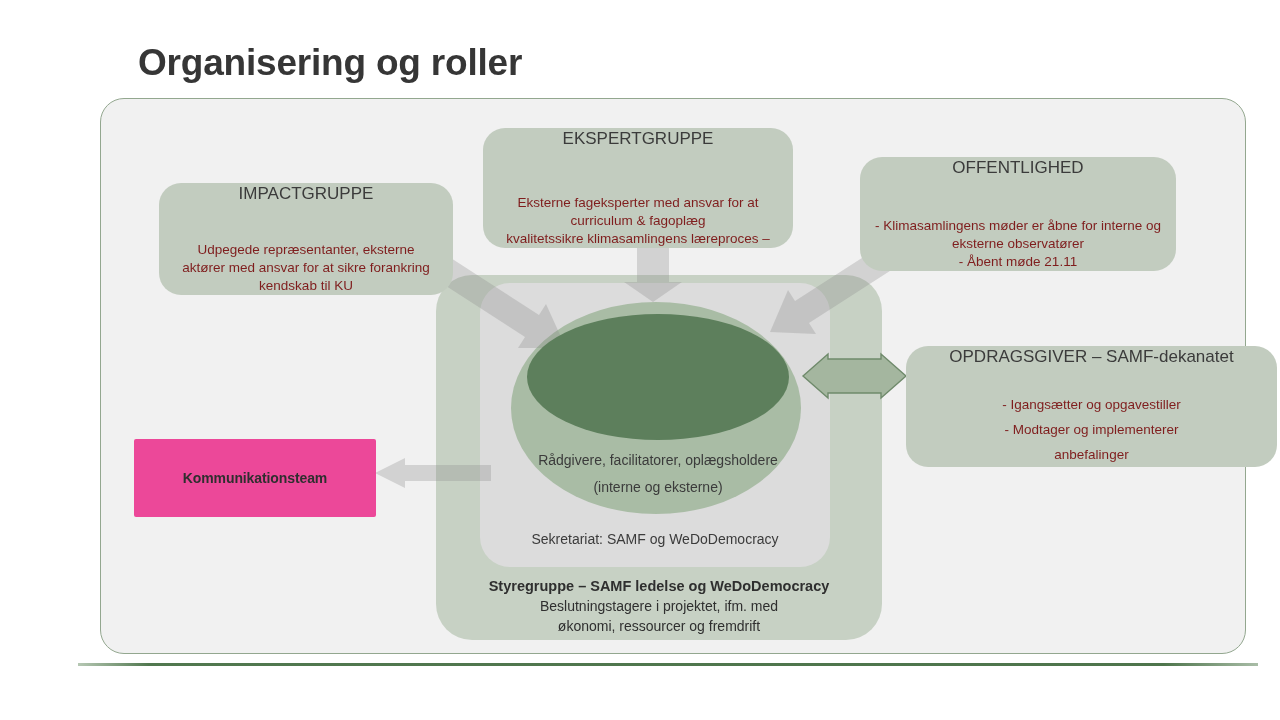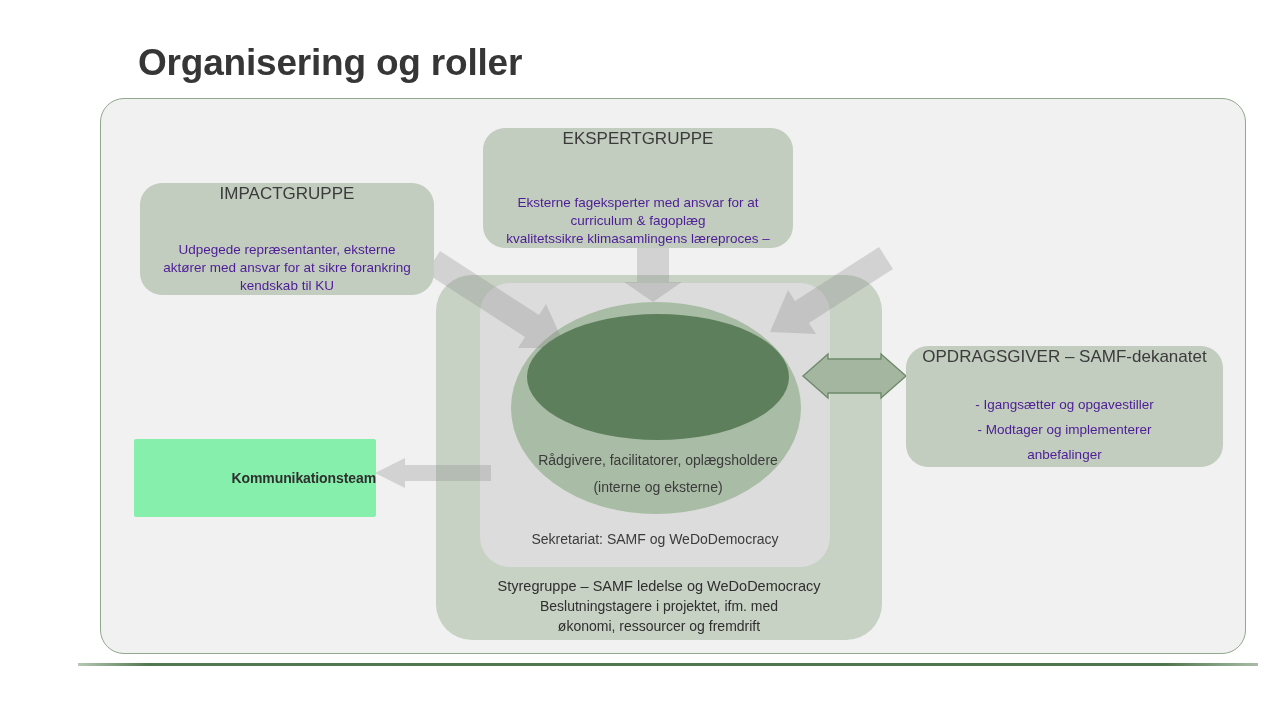--- a/index.html
+++ b/index.html
@@ -66,41 +66,41 @@
     line-height: 22px;
     color: #3b3b3b;
     white-space: nowrap;
   }
   .box-body {
     margin-top: 12px;
   }
   .box-line {
     font-size: 13.5px;
     line-height: 18px;
-    color: #4c1d95;
-    white-space: nowrap;
-  }
-
-  #box-impactgruppe { left: 112px; top: 183px; width: 294px; height: 112px; }
+    color: #7f1d1d;
+    white-space: nowrap;
+  }
+
+  #box-impactgruppe { left: 131px; top: 183px; width: 294px; height: 112px; }
   #box-ekspertgruppe { left: 455px; top: 128px; width: 310px; height: 120px; }
   #box-offentlighed { left: 832px; top: 157px; width: 316px; height: 114px; }
-  #box-opdragsgiver { left: 878px; top: 346px; width: 317px; height: 121px; }
+  #box-opdragsgiver { left: 878px; top: 346px; width: 371px; height: 121px; }
   #box-opdragsgiver .box-body { margin-top: 8px; }
   #box-opdragsgiver .box-line { line-height: 25px; }
   #box-offentlighed .box-body { margin-top: 9px; }
 
   #box-kommunikationsteam {
     position: absolute;
     left: 106px; top: 439px;
     width: 242px; height: 78px;
-    background: #86efac;
+    background: #ec4899;
     border-radius: 2px;
     display: flex;
     align-items: center;
-    justify-content: flex-end;
+    justify-content: center;
   }
   #box-kommunikationsteam .km-label {
     font-size: 14px;
     font-weight: bold;
     color: #2f2f2f;
     letter-spacing: -0.1px;
   }
 
   
   #steering-container {
@@ -168,21 +168,21 @@
   #steering-text {
     position: absolute;
     left: 408px; top: 576px;
     width: 446px;
     text-align: center;
     color: #2f2f2f;
     font-size: 14px;
     line-height: 20px;
     white-space: nowrap;
   }
-  #steering-text .steering-title { font-weight: normal; font-size: 14.5px; }
+  #steering-text .steering-title { font-weight: bold; font-size: 14.5px; }
 
   
   #arrow-layer, #arrow-layer-top {
     position: absolute;
     left: 0; top: 0;
     width: 1280px; height: 720px;
   }
   .grey-arrow { fill: #8c8c8c; fill-opacity: 0.30; }
   .green-arrow { fill: #a4b69f; stroke: #6f8a6b; stroke-width: 1.4; }
 </style>
@@ -237,20 +237,28 @@
 
   <div id="box-ekspertgruppe" class="sage-box">
     <div class="box-title">EKSPERTGRUPPE</div>
     <div class="box-body">
       <div class="box-line">Eksterne fageksperter med ansvar for at</div>
       <div class="box-line">curriculum &amp; fagoplæg</div>
       <div class="box-line">kvalitetssikre klimasamlingens læreproces –</div>
     </div>
   </div>
 
+  <div id="box-offentlighed" class="sage-box">
+    <div class="box-title">OFFENTLIGHED</div>
+    <div class="box-body">
+      <div class="box-line">-   Klimasamlingens møder er åbne for interne og</div>
+      <div class="box-line">eksterne observatører</div>
+      <div class="box-line">-   Åbent møde 21.11</div>
+    </div>
+  </div>
 
   <div id="box-opdragsgiver" class="sage-box">
     <div class="box-title">OPDRAGSGIVER – SAMF-dekanatet</div>
     <div class="box-body">
       <div class="box-line">-   Igangsætter og opgavestiller</div>
       <div class="box-line">-   Modtager og implementerer</div>
       <div class="box-line">anbefalinger</div>
     </div>
   </div>
 

